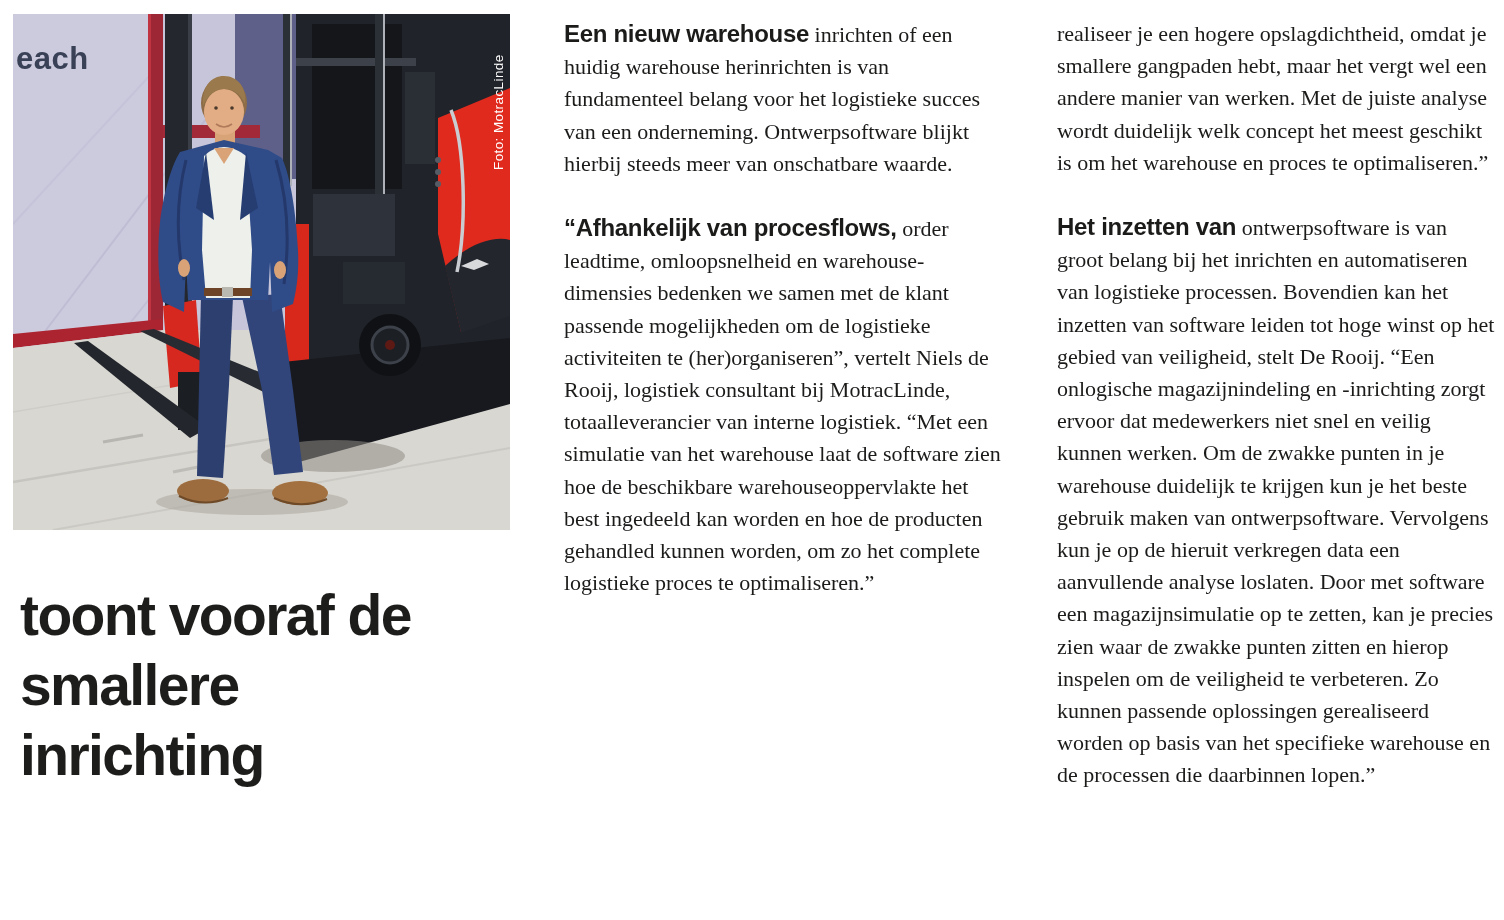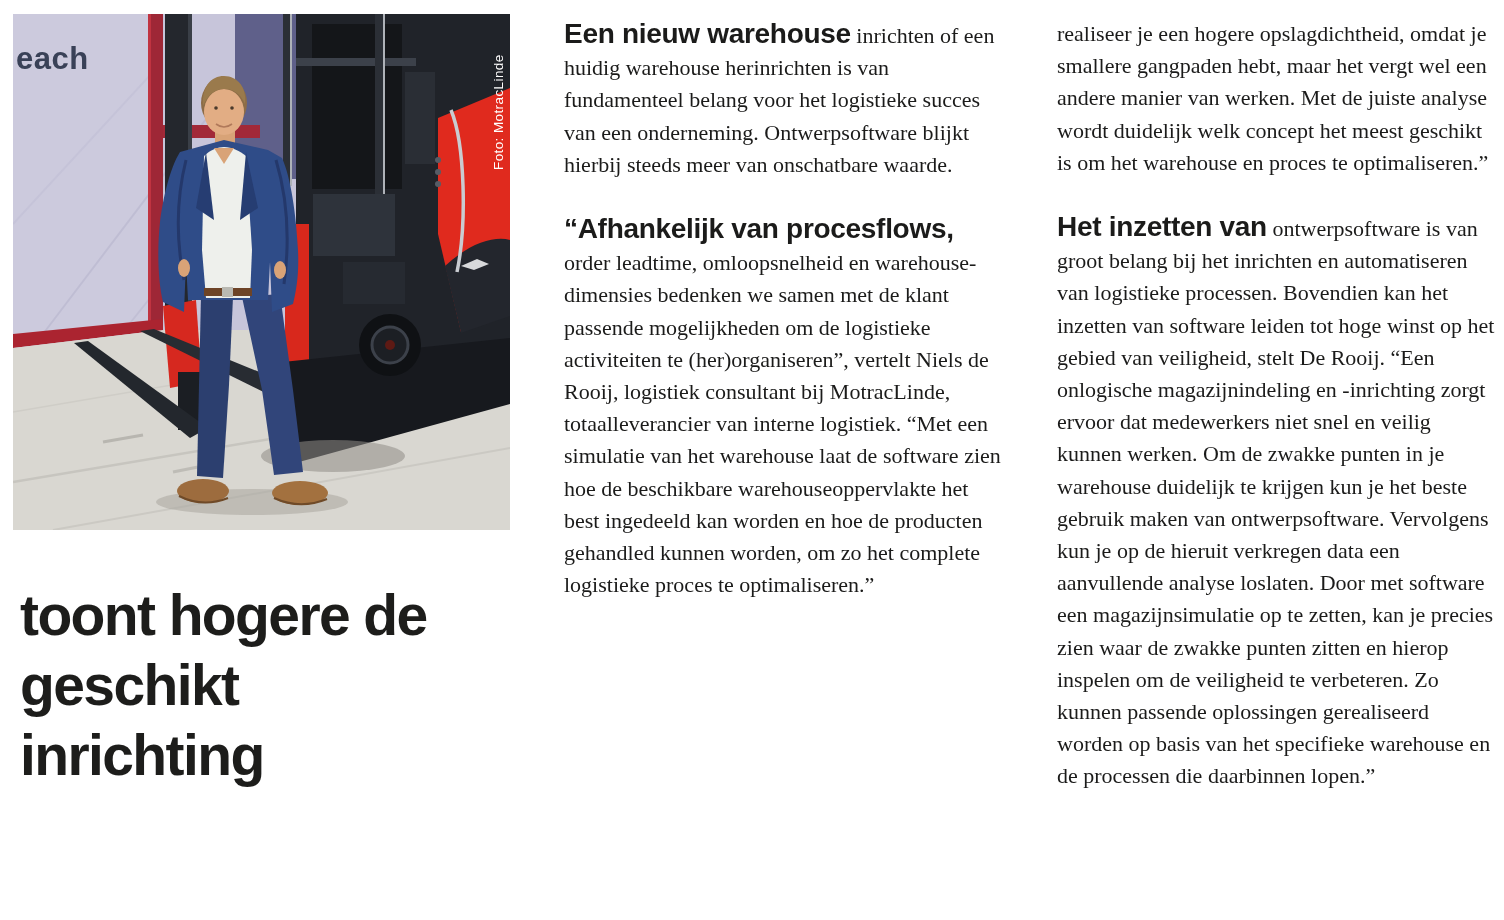--- a/index.html
+++ b/index.html
@@ -31,21 +31,21 @@
   .col{
     position:absolute;top:18px;width:441px;height:902px;overflow:hidden;
     font-size:22px;line-height:32.2px;color:#1b1b1a;
     text-align:left;
   }
   .col-middle{left:564px;}
   .col-right{left:1057px;}
   .col p{margin:0 0 32px 0;}
   .lead{
     font-family:"Liberation Sans",sans-serif;
-    font-weight:bold;font-size:28px;letter-spacing:-0.3px;
+    font-weight:bold;font-size:24px;letter-spacing:-0.3px;
   }
 </style>
 </head>
 <body>
 
 <div class="photo">
   <svg viewBox="0 0 497 516" xmlns="http://www.w3.org/2000/svg">
 
     <g>
       <rect x="0" y="0" width="497" height="345" fill="#c7c5da"></rect>
@@ -137,22 +137,22 @@
       <path d="M190,92 C189,72 198,62 211,62 C225,62 234,74 232,90 C227,79 220,75 211,75 C201,75 194,82 190,92 Z" fill="#9a7a4c"></path>
       <circle cx="203" cy="94" r="1.8" fill="#4a3a2c"></circle>
       <circle cx="219" cy="94" r="1.8" fill="#4a3a2c"></circle>
       <path d="M203,110 Q211,116 219,110" stroke="#b0795a" stroke-width="1.6" fill="none"></path>
     </g>
   </svg>
   <div class="photo-credit">Foto: MotracLinde</div>
 </div>
 
 <h1 class="headline">
-  <span>toont hogere de</span>
-  <span>geschikt</span>
+  <span>toont vooraf de</span>
+  <span>smallere</span>
   <span>inrichting</span>
 </h1>
 
 <div class="col col-middle">
   <p><span class="lead">Een nieuw warehouse</span><span> inrichten of een huidig warehouse herinrichten is van fundamenteel belang voor het logistieke succes van een onderneming. Ontwerpsoftware blijkt hierbij steeds meer van onschatbare waarde.</span></p>
   <p><span class="lead">“Afhankelijk van procesflows,</span><span> order leadtime, omloopsnelheid en warehouse-dimensies bedenken we samen met de klant passende mogelijkheden om de logistieke activiteiten te (her)organiseren”, vertelt Niels de Rooij, logistiek consultant bij MotracLinde, totaalleverancier van interne logistiek. “Met een simulatie van het warehouse laat de software zien hoe de beschikbare warehouseoppervlakte het best ingedeeld kan worden en hoe de producten gehandled kunnen worden, om zo het complete logistieke proces te optimaliseren.”</span></p>
 </div>
 
 <div class="col col-right">
   <p><span>realiseer je een hogere opslagdichtheid, omdat je smallere gangpaden hebt, maar het vergt wel een andere manier van werken. Met de juiste analyse wordt duidelijk welk concept het meest geschikt is om het warehouse en proces te optimaliseren.”</span></p>

